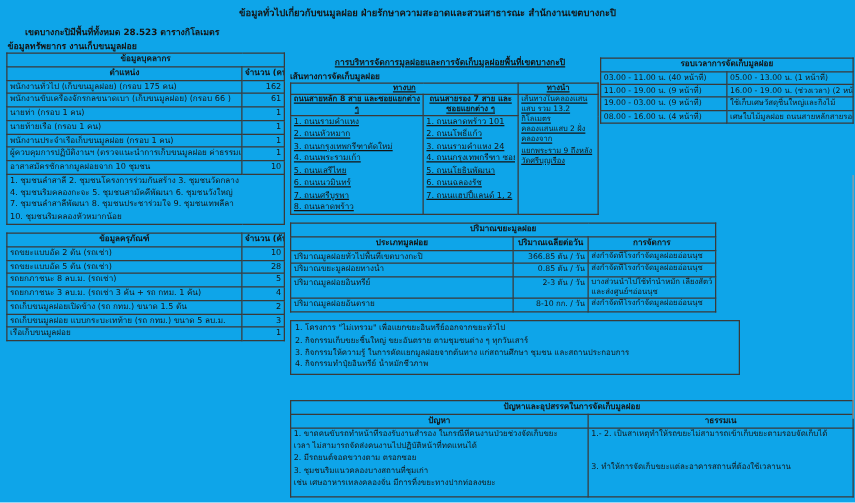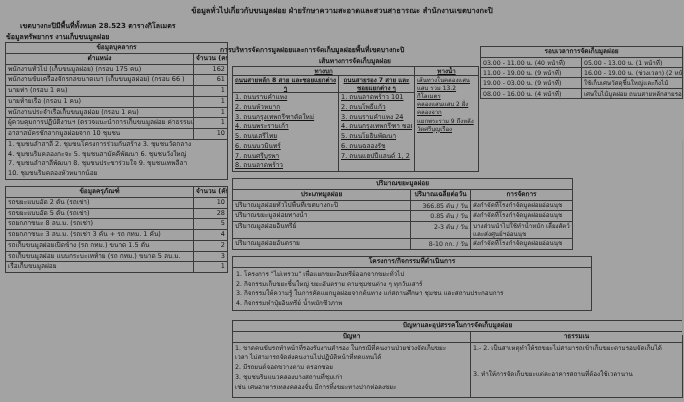--- a/index.html
+++ b/index.html
@@ -1,18 +1,18 @@
 <!DOCTYPE html>
 <html><head>
 <meta charset="utf-8">
 <style>
   html,body { margin:0; padding:0; background:#ffffff; }
   .page {
     position:relative; width:684px; height:402px;
-    background:#a3a3a3;
+    background:#0ea5e9;
     font-family:"DejaVu Sans", sans-serif;
     color:#141414;
     overflow:hidden;
   }
   .doc-title { position:absolute; top:4px; left:0; right:0; text-align:center; font-size:7.5px; font-weight:bold; }
   .meta1 { position:absolute; top:20px; left:6px; font-size:7px; font-weight:bold;margin-left:14px; }
   .meta2 { position:absolute; top:31px; left:6px; font-size:7px; font-weight:bold; }
 
   table { border-collapse:collapse; table-layout:fixed; }
   td, th {
@@ -23,22 +23,22 @@
     overflow:hidden; white-space:nowrap;
   }
   th { text-align:center; font-weight:bold; }
   .num { text-align:right; }
 
   .personnel { position:absolute; left:5px;  top:42px;  width:222px; }
   .personnel col.c1, .equipment col.c1 { width:188px; }
   .personnel col.c2, .equipment col.c2 { width:34px; }
   .equipment { position:absolute; left:5px;  top:186px; width:222px; }
 
-  .mgmt-title { position:absolute; left:220px; top:44px; width:246px; font-size:6.8px; font-weight:bold; white-space:nowrap; }
-  .mgmt-sub   { position:absolute; left:232px; top:55px; width:246px; text-align:center; font-size:6.6px; font-weight:bold; }
+  .mgmt-title { position:absolute; left:237px; top:44px; width:246px; text-align:center; font-size:6.8px; font-weight:bold; text-decoration:underline; white-space:nowrap; }
+  .mgmt-sub   { position:absolute; left:232px; top:55px; width:246px; font-size:6.6px; font-weight:bold; }
   .routes { position:absolute; left:232px; top:66px; width:246px;text-decoration:underline; }
   .routes col.r1 { width:106px; } .routes col.r2 { width:76px; } .routes col.r3 { width:64px; }
   .routes th { white-space:normal; font-size:6.2px; line-height:1.3; }
   .water-cell { white-space:normal; font-size:6px; line-height:1.35; }
 
   .schedule { position:absolute; left:480px; top:46px; width:202px; }
   .schedule col { width:101px; }
   .schedule td { font-size:6.2px; }
 
   .waste { position:absolute; left:232px; top:178px; width:340px; }
@@ -268,21 +268,20 @@
     </tr>
     <tr>
       <td>ปริมาณมูลฝอยอันตราย</td>
       <td class="num">8-10 กก. / วัน</td>
       <td class="mgmt">ส่งกำจัดที่โรงกำจัดมูลฝอยอ่อนนุช</td>
     </tr>
   </tbody>
     </table>
 
   <div class="projects">
-    <div class="projects-title">โครงการ/กิจกรรมที่ดำเนินการ</div>
     <div class="projects-body">
       <div>1. โครงการ "ไม่เทรวม" เพื่อแยกขยะอินทรีย์ออกจากขยะทั่วไป</div>
       <div>2. กิจกรรมเก็บขยะชิ้นใหญ่ ขยะอันตราย ตามชุมชนต่าง ๆ ทุกวันเสาร์</div>
       <div>3. กิจกรรมให้ความรู้ ในการคัดแยกมูลฝอยจากต้นทาง แก่สถานศึกษา ชุมชน และสถานประกอบการ</div>
       <div>4. กิจกรรมทำปุ๋ยอินทรีย์ น้ำหมักชีวภาพ</div>
     </div>
   </div>
 
   <table class="problems">
     <colgroup>

